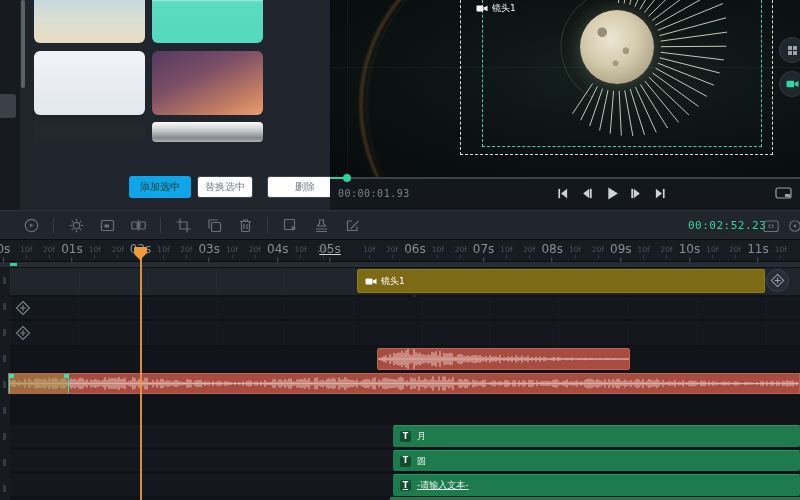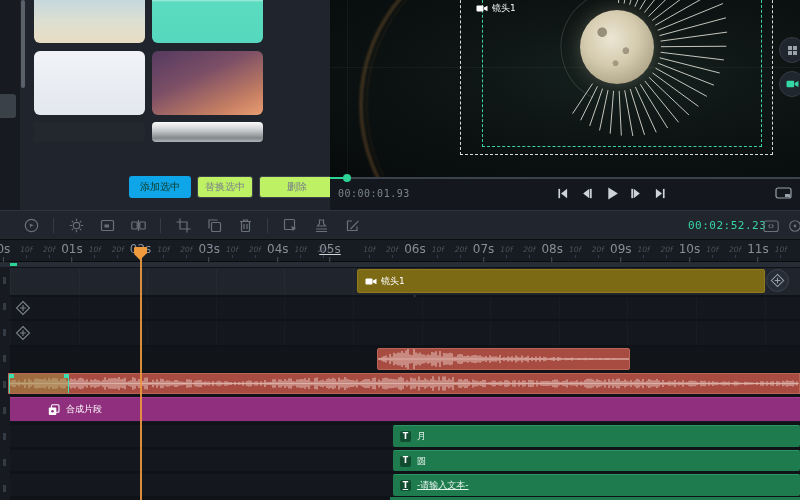--- a/index.html
+++ b/index.html
@@ -10,21 +10,21 @@
 
   
   .library{left:0;top:0;width:330px;height:210px;background:#20252d;overflow:hidden;}
   .lib-side{left:0;top:0;width:20px;height:210px;background:#171b21;}
   .lib-selected{left:0;top:94px;width:16px;height:24px;background:#3a4149;border-radius:0 3px 3px 0;}
   .lib-scroll{left:21px;top:0;width:4px;height:88px;background:#5a6169;border-radius:2px;}
   .swatch{border-radius:6px;}
   .lib-btn{height:22px;border-radius:3px;font-size:10px;display:flex;align-items:center;justify-content:center;
            border:1px solid transparent;cursor:default;}
   .lib-btn.primary{background:#0ea5e9;color:#0e3a24;}
-  .lib-btn.ghost{background:#bef264;border-color:#3c434c;color:#788089;}
+  .lib-btn.ghost{background:#ffffff;border-color:#3c434c;color:#788089;}
 
   
   .preview{left:330px;top:0;width:470px;height:177px;overflow:hidden;
            background:radial-gradient(ellipse at 62% 42%,#15211e 0%,#0d1413 45%,#070a0b 100%);}
   .flare-clip{left:0;top:0;width:112px;height:177px;overflow:hidden;}
   .flare{left:30px;top:-60px;width:330px;height:330px;border-radius:50%;
          border:2px solid rgba(216,146,74,.45);filter:blur(1.5px);}
   .flare2{left:36px;top:-54px;width:318px;height:318px;border-radius:50%;
           border:1px solid rgba(150,110,60,.25);filter:blur(1px);}
   .gridv{left:17px;top:0;width:1px;height:177px;background:rgba(255,255,255,.045);}
@@ -57,21 +57,21 @@
   .tb-timecode{position:absolute;left:688px;top:8px;font-family:"DejaVu Sans Mono",monospace;
                font-size:11px;color:#35d6a5;letter-spacing:.5px;}
 
   
   .timeline{left:0;top:240px;width:800px;height:260px;background:#0f1216;}
   .ruler{left:0;top:0;width:800px;height:22px;background:#171b22;border-bottom:1px solid #0a0c0f;}
   .tick{position:absolute;transform:translateX(-50%);display:flex;flex-direction:column;align-items:center;}
   .tick b{font-weight:normal;font-family:"DejaVu Sans",sans-serif;}
   .tick i{display:block;width:1px;background:#4a525c;margin-top:1px;}
   .tick.sec{top:2px;} .tick.sec b{font-size:12px;color:#868e98;text-align:right;} .tick.sec i{height:5px;}
-  .tick.frm{top:5px;font-style:italic;} .tick.frm b{font-size:7.5px;color:#4e555f;} .tick.frm i{height:3px;background:#39404a;}
+  .tick.frm{top:5px;} .tick.frm b{font-size:7.5px;color:#4e555f;} .tick.frm i{height:3px;background:#39404a;}
   .minirow{left:0;top:22px;width:800px;height:5px;background:#272d36;}
   .minichip{left:10px;top:1px;width:7px;height:3px;}
   .strip{left:0;top:27px;width:10px;height:233px;background:#171b21;}
   .strip-marks{left:3px;top:10px;width:3px;height:220px;
                background:repeating-linear-gradient(180deg,#343b44 0 7px,transparent 7px 26px);}
   .row{left:10px;width:790px;background:#14171d;}
   .row.light{background:#20252d;}
   .row.vlines{background-image:repeating-linear-gradient(90deg,rgba(255,255,255,.025) 0 1px,transparent 1px 68.6px);}
   .clip{position:absolute;border-radius:2px;display:flex;align-items:center;font-size:9px;color:#fff;overflow:hidden;}
   .clip-video{background:#7c6a14;border:1px solid #8f7b1c;}
@@ -105,21 +105,21 @@
 
     <div class="abs swatch" style="left: 34px; top: -14px; width: 111px; height: 57px; background: linear-gradient(rgb(183, 211, 228), rgb(220, 223, 210) 60%, rgb(232, 220, 194));"></div>
     <div class="abs swatch" style="left: 152px; top: -14px; width: 111px; height: 57px; background: linear-gradient(rgb(238, 250, 246) 0%, rgb(226, 247, 240) 22%, rgb(91, 220, 193) 28%, rgb(85, 216, 189) 100%);"></div>
     <div class="abs swatch" style="left: 34px; top: 51px; width: 111px; height: 64px; background: linear-gradient(rgb(241, 243, 247), rgb(227, 231, 238));"></div>
     <div class="abs swatch" style="left: 152px; top: 51px; width: 111px; height: 64px; background: linear-gradient(155deg, rgb(85, 58, 96) 0%, rgb(124, 79, 102) 40%, rgb(196, 126, 99) 78%, rgb(235, 158, 114) 100%);"></div>
     <div class="abs swatch" style="left: 34px; top: 122px; width: 111px; height: 20px; border-radius: 4px; background: rgb(35, 39, 46);"></div>
     <div class="abs swatch" style="left: 152px; top: 122px; width: 111px; height: 20px; border-radius: 4px; background: linear-gradient(rgb(251, 251, 251), rgb(195, 198, 200) 45%, rgb(132, 136, 140) 80%, rgb(176, 180, 183));"></div>
 
     <div class="abs lib-btn primary" style="left:129px;top:176px;width:62px;">添加选中</div>
     <div class="abs lib-btn ghost" style="left:197px;top:176px;width:56px;">替换选中</div>
-    <div class="abs lib-btn ghost" style="left:259px;top:176px;width:76px;text-align:right;">删除</div>
+    <div class="abs lib-btn ghost" style="left:267px;top:176px;width:76px;text-align:right;">删除</div>
   </div>
 
   <div class="abs preview">
     <div class="abs flare-clip">
       <div class="abs flare"></div>
         <div class="abs flare2"></div>
     </div>
     <div class="abs gridv"></div>
     <div class="abs gridh"></div>
 
@@ -504,30 +504,20 @@
     <div class="abs row" style="top:133px;height:22px;background:#111418;">
       <div class="clip clip-audio" style="left:-2px;top:0px;width:792px;height:21px;border-radius:0;">
         <svg width="790" height="19">
             <path d="M0,6.4V12.6M2,7.3V11.7M4,6.1V12.9M6,5.9V13.1M8,7.9V11.1M10,6.4V12.6M12,8.3V10.7M14,7.8V11.2M16,5.0V14.0M18,8.3V10.7M20,4.8V14.2M22,6.5V12.5M24,7.7V11.3M26,4.7V14.3M28,4.5V14.5M30,5.1V13.9M32,5.1V13.9M34,5.3V13.7M36,4.4V14.6M38,6.4V12.6M40,4.1V14.9M42,5.8V13.2M44,4.0V15.0M46,4.2V14.8M48,4.4V14.6M50,6.8V12.2M52,4.9V14.1M54,4.6V14.4M56,4.7V14.3M58,7.0V12.0M60,6.3V12.7M62,4.5V14.5M64,5.2V13.8M66,4.4V14.6M68,6.3V12.7M70,4.2V14.8M72,3.7V15.3M74,4.4V14.6M76,6.5V12.5M78,5.3V13.7M80,7.7V11.3M82,5.4V13.6M84,6.3V12.7M86,5.1V13.9M88,5.7V13.3M90,6.3V12.7M92,7.3V11.7M94,5.8V13.2M96,3.3V15.7M98,6.0V13.0M100,4.3V14.7M102,4.2V14.8M104,4.2V14.8M106,4.1V14.9M108,4.4V14.6M110,3.0V16.0M112,5.3V13.7M114,4.7V14.3M116,3.8V15.2M118,7.7V11.3M120,7.0V12.0M122,6.2V12.8M124,3.3V15.7M126,4.3V14.7M128,6.9V12.1M130,5.0V14.0M132,7.9V11.1M134,6.7V12.3M136,3.7V15.3M138,3.4V15.6M140,7.9V11.1M142,7.9V11.1M144,5.7V13.3M146,7.8V11.2M148,5.3V13.7M150,7.4V11.6M152,4.7V14.3M154,5.1V13.9M156,7.2V11.8M158,6.3V12.7M160,6.4V12.6M162,7.2V11.8M164,7.6V11.4M166,5.9V13.1M168,6.1V12.9M170,7.3V11.7M172,7.5V11.5M174,7.7V11.3M176,8.0V11.0M178,5.2V13.8M180,5.4V13.6M182,5.7V13.3M184,8.4V10.6M186,6.7V12.3M188,6.2V12.8M190,6.1V12.9M192,6.1V12.9M194,8.1V10.9M196,7.2V11.8M198,7.8V11.2M200,7.6V11.4M202,8.5V10.5M204,7.1V11.9M206,8.4V10.6M208,7.5V11.5M210,6.8V12.2M212,7.6V11.4M214,8.5V10.5M216,7.2V11.8M218,7.3V11.7M220,7.9V11.1M222,7.9V11.1M224,8.7V10.3M226,7.7V11.3M228,8.7V10.3M230,7.9V11.1M232,8.4V10.6M234,7.2V11.8M236,8.4V10.6M238,6.9V12.1M240,6.5V12.5M242,6.8V12.2M244,8.5V10.5M246,7.5V11.5M248,7.3V11.7M250,8.4V10.6M252,7.3V11.7M254,8.4V10.6M256,6.0V13.0M258,8.1V10.9M260,8.0V11.0M262,7.7V11.3M264,5.3V13.7M266,5.3V13.7M268,7.7V11.3M270,5.6V13.4M272,5.6V13.4M274,7.0V12.0M276,5.1V13.9M278,6.5V12.5M280,4.5V14.5M282,4.6V14.4M284,7.1V11.9M286,7.5V11.5M288,5.6V13.4M290,5.6V13.4M292,4.9V14.1M294,5.3V13.7M296,4.3V14.7M298,5.9V13.1M300,4.1V14.9M302,7.5V11.5M304,7.7V11.3M306,4.0V15.0M308,3.6V15.4M310,7.0V12.0M312,6.2V12.8M314,5.7V13.3M316,7.1V11.9M318,5.0V14.0M320,4.3V14.7M322,5.0V14.0M324,3.7V15.3M326,4.7V14.3M328,7.6V11.4M330,3.5V15.5M332,5.5V13.5M334,5.6V13.4M336,2.9V16.1M338,4.8V14.2M340,5.4V13.6M342,5.9V13.1M344,5.9V13.1M346,6.8V12.2M348,5.5V13.5M350,7.7V11.3M352,7.2V11.8M354,6.1V12.9M356,5.0V14.0M358,5.1V13.9M360,4.9V14.1M362,6.7V12.3M364,4.0V15.0M366,3.6V15.4M368,7.7V11.3M370,5.6V13.4M372,7.1V11.9M374,4.2V14.8M376,3.8V15.2M378,3.7V15.3M380,4.8V14.2M382,4.7V14.3M384,4.9V14.1M386,5.2V13.8M388,5.4V13.6M390,3.4V15.6M392,2.7V16.3M394,4.1V14.9M396,7.4V11.6M398,6.3V12.7M400,7.6V11.4M402,3.4V15.6M404,4.5V14.5M406,4.3V14.7M408,6.6V12.4M410,2.4V16.6M412,6.0V13.0M414,6.1V12.9M416,4.2V14.8M418,5.6V13.4M420,6.4V12.6M422,5.0V14.0M424,2.3V16.7M426,5.7V13.3M428,6.5V12.5M430,2.6V16.4M432,6.5V12.5M434,2.4V16.6M436,2.6V16.4M438,6.0V13.0M440,4.6V14.4M442,5.7V13.3M444,3.0V16.0M446,7.9V11.1M448,7.8V11.2M450,5.3V13.7M452,4.9V14.1M454,6.2V12.8M456,5.1V13.9M458,5.1V13.9M460,7.1V11.9M462,8.2V10.8M464,5.5V13.5M466,6.6V12.4M468,6.8V12.2M470,7.5V11.5M472,6.9V12.1M474,5.8V13.2M476,6.1V12.9M478,8.6V10.4M480,8.3V10.7M482,7.7V11.3M484,6.4V12.6M486,6.8V12.2M488,7.9V11.1M490,7.4V11.6M492,6.9V12.1M494,8.2V10.8M496,6.2V12.8M498,6.0V13.0M500,7.0V12.0M502,8.6V10.4M504,6.5V12.5M506,6.3V12.7M508,8.4V10.6M510,6.6V12.4M512,8.1V10.9M514,6.3V12.7M516,6.7V12.3M518,8.4V10.6M520,5.9V13.1M522,6.0V13.0M524,6.2V12.8M526,8.4V10.6M528,6.4V12.6M530,8.3V10.7M532,7.3V11.7M534,7.0V12.0M536,6.9V12.1M538,7.1V11.9M540,7.1V11.9M542,7.4V11.6M544,6.1V12.9M546,5.5V13.5M548,5.5V13.5M550,7.6V11.4M552,7.9V11.1M554,7.0V12.0M556,6.7V12.3M558,5.6V13.4M560,7.9V11.1M562,7.3V11.7M564,7.5V11.5M566,7.3V11.7M568,6.2V12.8M570,8.1V10.9M572,7.3V11.7M574,7.8V11.2M576,5.9V13.1M578,4.7V14.3M580,4.8V14.2M582,4.8V14.2M584,5.4V13.6M586,6.8V12.2M588,4.9V14.1M590,6.1V12.9M592,6.6V12.4M594,7.5V11.5M596,5.5V13.5M598,8.1V10.9M600,5.0V14.0M602,7.3V11.7M604,4.9V14.1M606,6.5V12.5M608,4.7V14.3M610,4.5V14.5M612,6.9V12.1M614,6.9V12.1M616,5.5V13.5M618,6.7V12.3M620,7.6V11.4M622,6.1V12.9M624,7.7V11.3M626,6.5V12.5M628,4.8V14.2M630,5.6V13.4M632,7.2V11.8M634,4.9V14.1M636,7.9V11.1M638,6.7V12.3M640,4.9V14.1M642,5.7V13.3M644,6.5V12.5M646,6.2V12.8M648,5.1V13.9M650,6.4V12.6M652,8.1V10.9M654,6.0V13.0M656,7.9V11.1M658,8.1V10.9M660,7.0V12.0M662,7.4V11.6M664,7.4V11.6M666,6.0V13.0M668,8.2V10.8M670,7.5V11.5M672,7.9V11.1M674,6.2V12.8M676,8.2V10.8M678,8.1V10.9M680,7.1V11.9M682,6.5V12.5M684,6.8V12.2M686,6.8V12.2M688,7.7V11.3M690,8.6V10.4M692,6.7V12.3M694,6.9V12.1M696,6.7V12.3M698,8.5V10.5M700,7.3V11.7M702,8.2V10.8M704,6.9V12.1M706,8.0V11.0M708,7.8V11.2M710,8.4V10.6M712,8.2V10.8M714,7.4V11.6M716,7.6V11.4M718,8.0V11.0M720,7.4V11.6M722,8.7V10.3M724,8.2V10.8M726,7.3V11.7M728,7.6V11.4M730,8.3V10.7M732,8.6V10.4M734,8.7V10.3M736,7.7V11.3M738,7.9V11.1M740,8.3V10.7M742,8.3V10.7M744,8.4V10.6M746,8.8V10.2M748,8.0V11.0M750,8.7V10.3M752,7.3V11.7M754,7.3V11.7M756,8.5V10.5M758,7.2V11.8M760,8.5V10.5M762,7.5V11.5M764,7.0V12.0M766,8.7V10.3M768,6.9V12.1M770,7.5V11.5M772,8.4V10.6M774,6.8V12.2M776,7.6V11.4M778,6.2V12.8M780,7.1V11.9M782,7.1V11.9M784,6.5V12.5M786,8.2V10.8M788,7.5V11.5" stroke="rgba(236,205,198,.8)" stroke-width="1.2"></path>
             <line x1="0" x2="790" y1="9.5" y2="9.5" stroke="rgba(236,205,198,.55)"></line>
           </svg>
         <div class="abs audio-select"></div>
       </div>
     </div>
 
-    <div class="abs row" style="top:157px;height:25px;">
-      <div class="clip clip-comp" style="left:0;top:0;width:790px;height:24px;gap:6px;padding-left:38px;border-radius:0;">
-        <svg width="12" height="12" viewBox="0 0 12 12">
-          <rect x="3.5" y="0.8" width="7.5" height="7.5" rx="1" fill="none" stroke="#fff" stroke-width="1.1"></rect>
-          <rect x="0.8" y="3.5" width="7.5" height="7.5" rx="1" fill="#fff"></rect>
-          <circle cx="4.5" cy="7.2" r="1.3" fill="#8f2f7d"></circle>
-        </svg>
-        <span>合成片段</span>
-      </div>
-    </div>
 
     <div class="abs row" style="top:185px;height:22px;">
       <div class="clip clip-text" style="left:383px;top:0;width:407px;height:22px;gap:6px;padding-left:7px;">
         <span class="ticon"></span>
         <span>月</span>
       </div>
     </div>
     <div class="abs row" style="top:210px;height:21px;">
       <div class="clip clip-text" style="left:383px;top:0;width:407px;height:21px;gap:6px;padding-left:7px;">
         <span class="ticon"></span>

